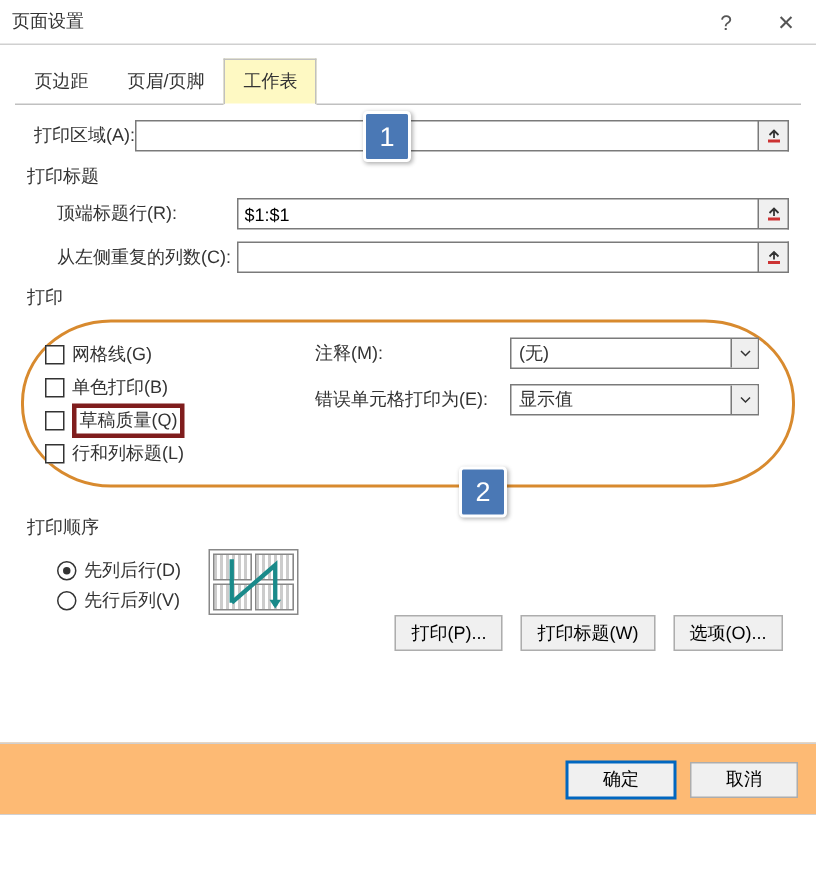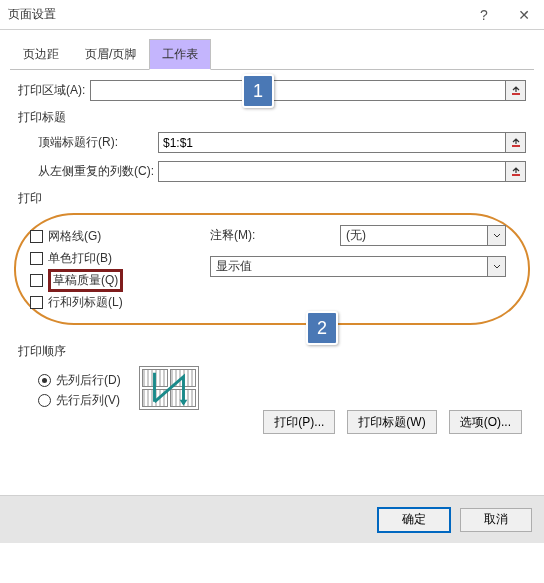--- a/index.html
+++ b/index.html
@@ -5,26 +5,26 @@
   * { box-sizing: border-box; font-family: "Microsoft YaHei", "Segoe UI", sans-serif; }
   body { margin: 0; background: #fff; }
   .window { width: 544px; height: 543px; background: #fff; display: flex; flex-direction: column; outline: 1px solid #4a7ab0; }
   .titlebar { height: 30px; background: #fff; display: flex; align-items: center; border-bottom: 1px solid #d0d0d0; }
   .titlebar .title { flex: 1; padding-left: 8px; font-size: 12px; color: #333; }
   .titlebar .btn { width: 40px; height: 30px; display: flex; align-items: center; justify-content: center; color: #555; font-size: 14px; }
   .titlebar .btn.close { color: #555; }
   .content { flex: 1; padding: 8px 10px 0 10px; position: relative; }
   .tabs { display: flex; border-bottom: 1px solid #c0c0c0; position: relative; }
   .tab { padding: 6px 12px 6px 12px; font-size: 12px; color: #333; cursor: pointer; border: 1px solid transparent; position: relative; top: 1px;}
-  .tab.active { border: 1px solid #c0c0c0; border-bottom: 1px solid #fff; background: #c4b5fd; }
+  .tab.active { border: 1px solid #c0c0c0; border-bottom: 1px solid #fff; background: #fef9c3; }
   .callout { position: absolute; width: 32px; height: 34px; background: #4a78b5; color: #fff; display: flex; align-items: center; justify-content: center; font-size: 18px; border: 2px solid #fff; border-radius: 3px; box-shadow: 1px 1px 3px rgba(0,0,0,.3); z-index: 50; }
   .body { padding: 10px 8px 0 8px; font-size: 12px; color: #333; }
   .row { display: flex; align-items: center; margin-bottom: 8px; }
   .row label { width: 120px; font-size: 12px; }
-  .row label.narrow { width: 72px; }
+  .row label.narrow { width: 72px; text-align: right; }
   .input-wrap { flex: 1; display: flex; }
   .txt { flex: 1; height: 21px; border: 1px solid #7a7a7a; padding: 0 4px; font-size: 12px; }
   .pick { width: 20px; height: 21px; border: 1px solid #7a7a7a; border-left: none; display: flex; align-items: center; justify-content: center; background: #f0f0f0; cursor: pointer;}
   .pick svg { width: 10px; height: 10px; }
   .section-title { font-size: 12px; margin: 4px 0 6px 0; }
   .indent { padding-left: 20px; }
   .print-group { border: 2px solid #d88a2e; border-radius: 60px / 55px; padding: 10px 22px 10px 14px; margin: 2px -4px 18px -4px; position: relative; display: flex; }
   .left-col { flex: 0 0 180px; }
   .right-col { flex: 1; }
   .chk-row { display: flex; align-items: center; height: 22px; }
@@ -40,21 +40,21 @@
   .radios { }
   .radio-row { display: flex; align-items: center; height: 20px; }
   .radio { width: 13px; height: 13px; border: 1px solid #333; border-radius: 50%; margin-right: 5px; display: flex; align-items: center; justify-content: center; background: #fff;}
   .radio .dot { width: 5px; height: 5px; background: #333; border-radius: 50%; }
   .order-icon { width: 60px; height: 44px; border: 1px solid #888; background: #fff; position: relative; overflow: hidden; }
   .order-icon .grid { position: absolute; inset: 2px; display: grid; grid-template-columns: 1fr 1fr; grid-template-rows: 1fr 1fr; gap: 2px;}
   .order-icon .cell { border: 1px solid #888; background: repeating-linear-gradient(90deg,#ccc 0 2px,#fff 2px 4px);}
   .order-icon svg { position: absolute; inset: 0; }
   .btn-row { display: flex; justify-content: flex-end; gap: 12px; padding-right: 4px;}
   .btn2 { min-width: 72px; height: 24px; border: 1px solid #adadad; background: #f0f0f0; font-size: 12px; padding: 0 10px; cursor: pointer; }
-  .footer { height: 48px; border-top: 1px solid #d0d0d0; background: #e5e5e5; display: flex; justify-content: flex-end; align-items: center; gap: 10px; padding-right: 12px; }
+  .footer { height: 48px; border-top: 1px solid #d0d0d0; background: #fdba74; display: flex; justify-content: flex-end; align-items: center; gap: 10px; padding-right: 12px; }
   .footer .btn2.primary { border: 1px solid #0067c0; outline: 1px solid #0067c0; }
 </style>
 </head>
 <body>
 
 <div class="window">
   <div class="titlebar">
     <div class="title">页面设置</div>
     <div class="btn">?</div>
     <div class="btn close">✕</div>
@@ -136,20 +136,21 @@
             <div class="sel">
               <span>(无)</span>
               <div class="arrow">
                   <svg width="8" height="8" viewBox="0 0 8 8">
                     <path d="M1 2 L4 5 L7 2" stroke="#333" fill="none"></path>
                   </svg>
                 </div>
             </div>
           </div>
           <div class="sel-row">
+            <label>错误单元格打印为(E):</label>
             <div class="sel">
               <span>显示值</span>
               <div class="arrow">
                   <svg width="8" height="8" viewBox="0 0 8 8">
                     <path d="M1 2 L4 5 L7 2" stroke="#333" fill="none"></path>
                   </svg>
                 </div>
             </div>
           </div>
         </div>

